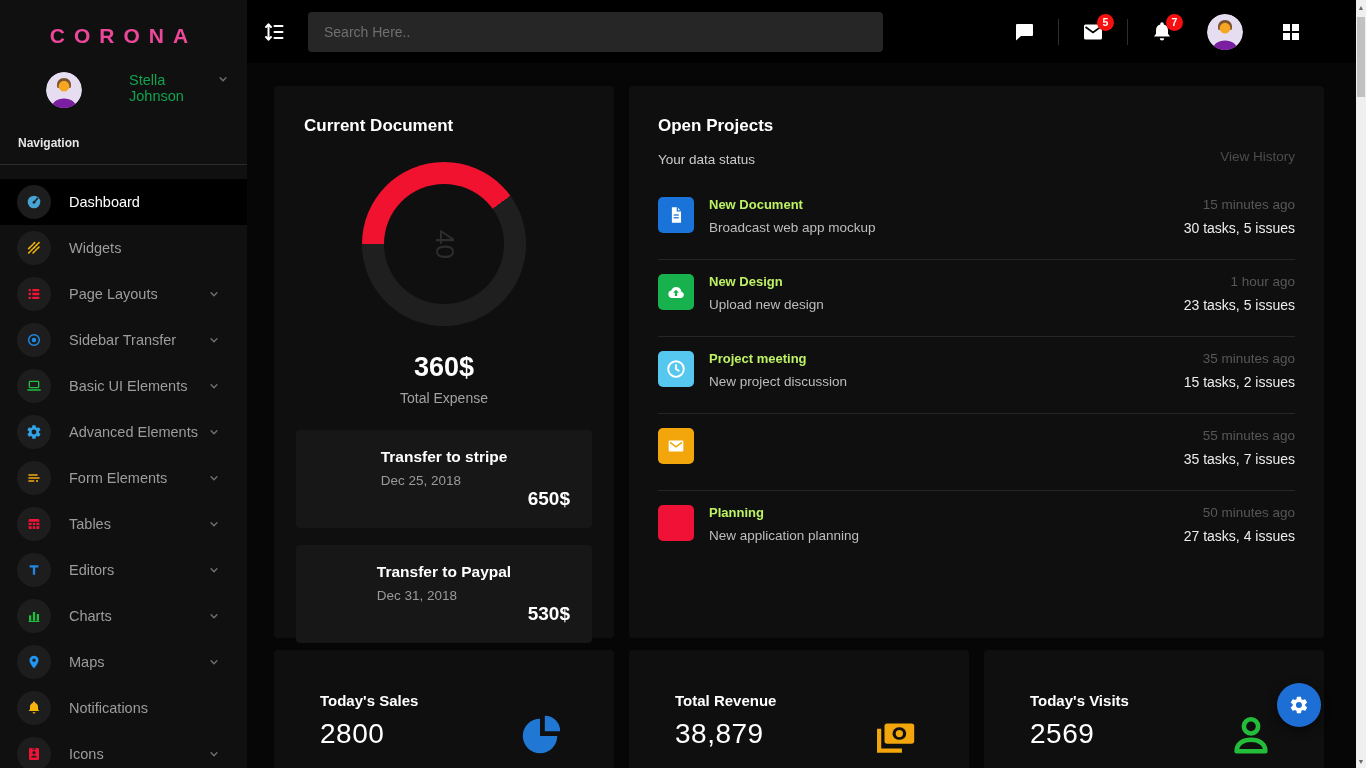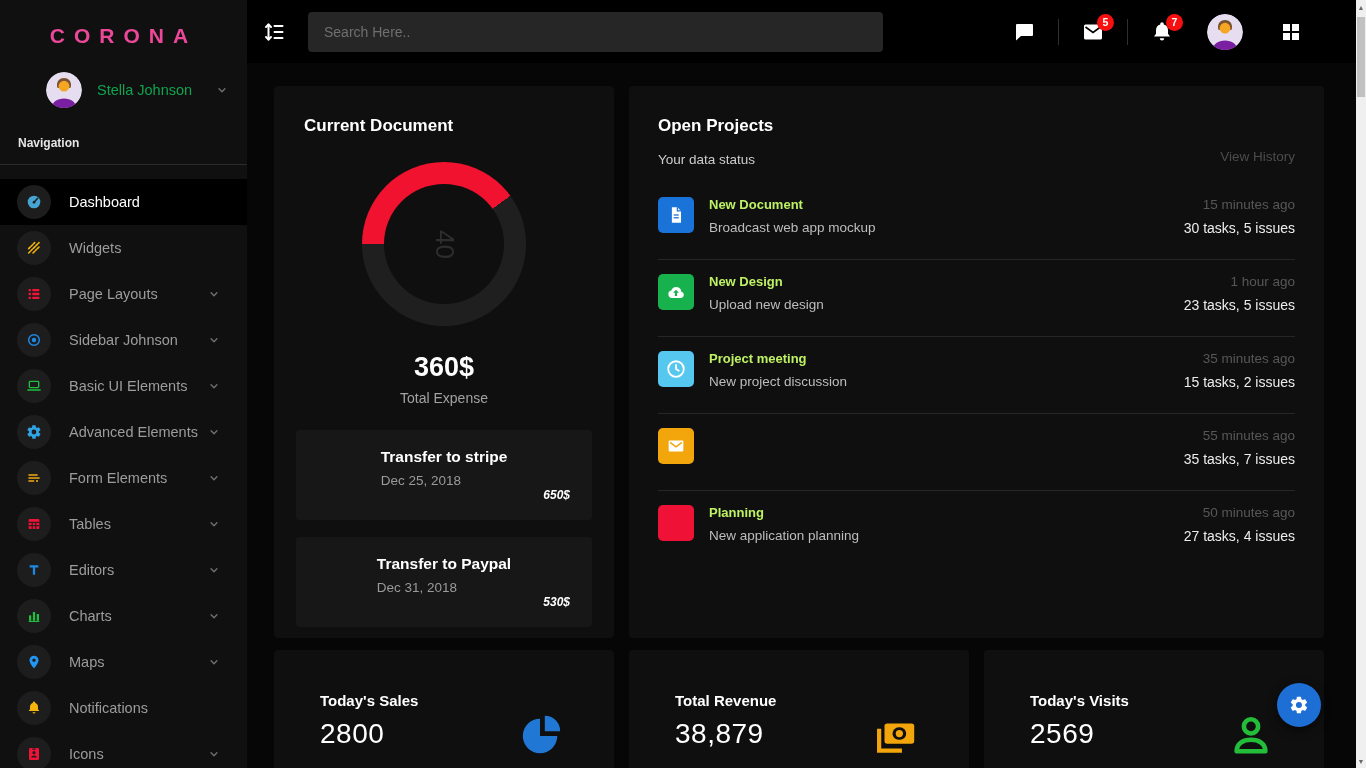--- a/index.html
+++ b/index.html
@@ -3,21 +3,21 @@
 <meta charset="utf-8">
 <style>
   html,body{margin:0;padding:0;background:#000;}
   *{box-sizing:border-box;}
   .app{position:relative;width:1366px;height:768px;background:#000;overflow:hidden;
        font-family:"Liberation Sans","DejaVu Sans",sans-serif;color:#fff;}
 
   
   .sidebar{position:absolute;left:0;top:0;width:247px;height:768px;background:#101010;z-index:3;}
   .logo{padding-top:24px;text-align:center;font-size:21px;font-weight:bold;letter-spacing:9px;color:#ec4899;}
-  .profile{display:flex;align-items:center;margin:24px 18px 0 46px;height:36px;cursor:pointer;}
+  .profile{display:flex;margin:24px 18px 0 46px;height:36px;cursor:pointer;gap:32px;}
   .avatar{width:36px;height:36px;border-radius:50%;overflow:hidden;flex:0 0 36px;}
   .profile-name{margin-left:15px;font-size:14.5px;color:#10a34f;}
   .chev{margin-left:auto;width:14px;height:14px;display:flex;align-items:center;}
   .chev svg{width:14px;height:14px;}
   .nav-label{margin:28px 0 0 18px;font-size:12px;font-weight:bold;color:#e6e6e6;}
   .side-divider{border-bottom:1px solid #2c2c2c;margin-top:14px;}
   .nav-list{margin-top:14px;}
   .nav-item{height:46px;display:flex;align-items:center;padding:0 24px 0 17px;color:#9c9c9c;
             font-size:14.5px;cursor:pointer;}
   .nav-item.active{background:#000;color:#fff;}
@@ -56,21 +56,21 @@
   .donut-hole{position:absolute;inset:22px;border-radius:50%;background:#0f0f0f;
               display:flex;align-items:center;justify-content:center;}
   .donut-label{font-size:26px;color:#2e2e2e;transform:rotate(90deg);}
   .balance-amount{text-align:center;font-size:27px;font-weight:bold;margin-top:26px;}
   .balance-caption{text-align:center;font-size:14px;color:#a2a2a2;margin-top:7px;}
   .transfers{margin:24px 22px 0;}
   .transfer-row{background:#171717;border-radius:4px;padding:18px 22px;margin-bottom:17px;
                 display:flex;align-items:center;flex-direction:column;}
   .transfer-title{font-size:15.5px;font-weight:bold;color:#fff;}
   .transfer-date{font-size:13.5px;color:#9a9a9a;margin-top:7px;}
-  .transfer-amount{margin-left:auto;font-size:12px;font-weight:bold;color:#fff;font-style:italic;}
+  .transfer-amount{margin-left:auto;font-size:19px;font-weight:bold;color:#fff;}
 
   
   .projects-card{left:382px;top:23px;width:695px;height:552px;padding:30px 29px 0;}
   .projects-header{position:relative;}
   .projects-subtitle{font-size:13.5px;color:#cccccc;margin-top:16px;}
   .view-history{position:absolute;right:0;top:33px;font-size:13.5px;color:#4c4c4c;cursor:pointer;}
   .proj-list{margin-top:16px;}
   .proj-item{display:flex;align-items:flex-start;padding:14px 0 23px;border-bottom:1px solid #262626;}
   .proj-item:last-child{border-bottom:none;}
   .tile{width:36px;height:36px;border-radius:5px;display:flex;align-items:center;justify-content:center;
@@ -167,21 +167,21 @@
             </svg>
           </span>
   </div>
         <div class="nav-item">
     <span class="icon-circle">
             <svg viewBox="0 0 24 24">
               <circle cx="12" cy="12" r="8" fill="none" stroke="#1e88e5" stroke-width="2.2"></circle>
               <circle cx="12" cy="12" r="3.4" fill="#1e88e5"></circle>
             </svg>
           </span>
-    <span class="nav-text">Sidebar Johnson</span>
+    <span class="nav-text">Sidebar Transfer</span>
     <span class="chev">
             <svg viewBox="0 0 24 24" fill="none" stroke="#6f6f6f" stroke-width="2.4" stroke-linecap="round" stroke-linejoin="round">
               <path d="M7 10l5 5 5-5"></path>
             </svg>
           </span>
   </div>
         <div class="nav-item">
     <span class="icon-circle">
             <svg viewBox="0 0 24 24">
               <rect x="5" y="5" width="14" height="9.5" rx="1.2" fill="none" stroke="#1fbf3f" stroke-width="2"></rect>

